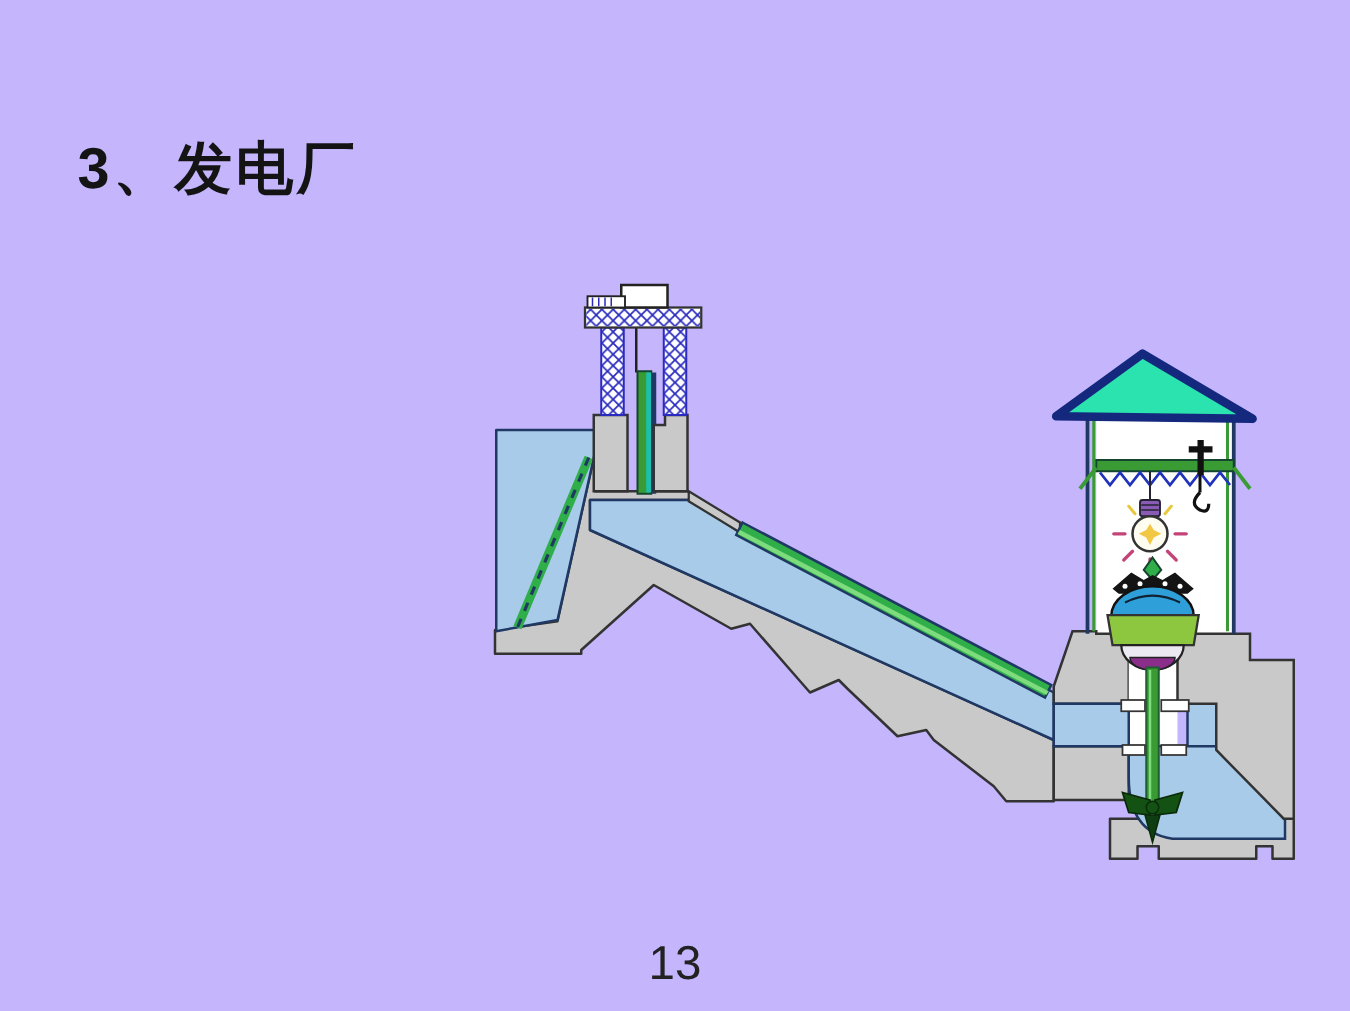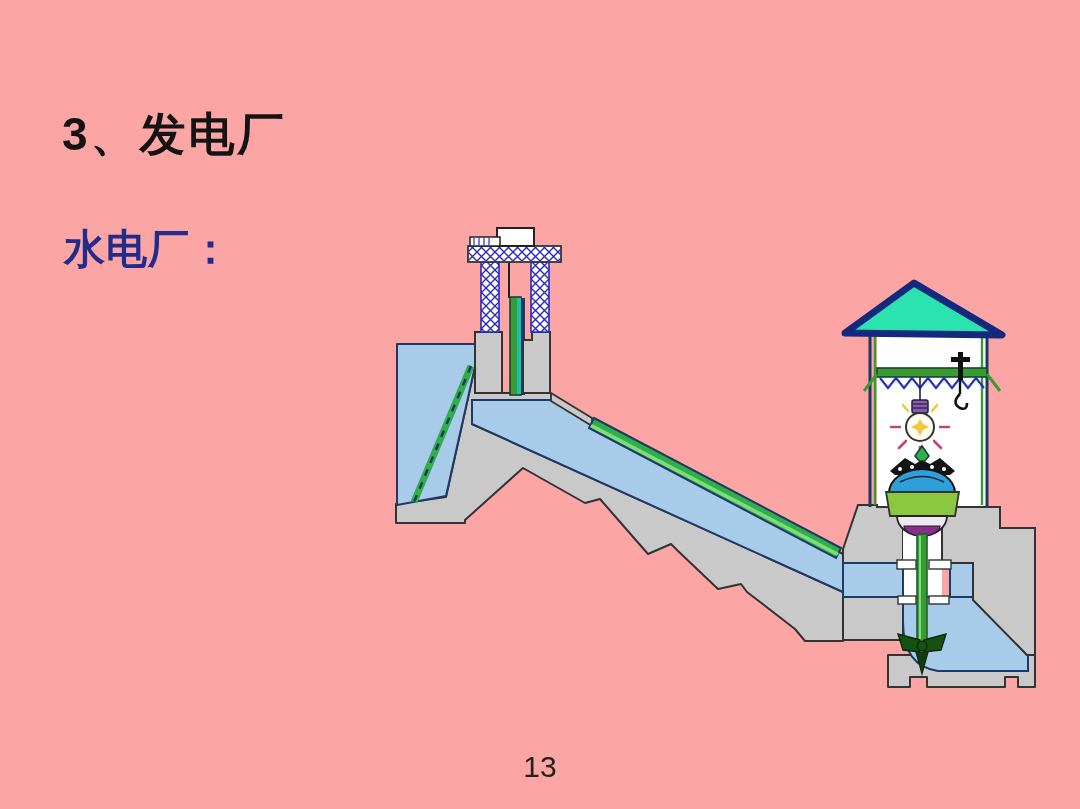--- a/index.html
+++ b/index.html
@@ -1,51 +1,50 @@
 <!DOCTYPE html>
 <html><head>
 <meta charset="utf-8">
 <style>
   html,body{margin:0;padding:0;background:#fff;}
   .slide{
     position:relative;
     width:1080px;height:809px;
-    background:#fca5a5;
+    background:#c4b5fd;
     overflow:hidden;
     font-family:"Liberation Sans","DejaVu Sans",sans-serif;
   }
   .title{
     position:absolute;left:62px;top:104px;
     font-size:46px;font-weight:800;color:#141414;
     letter-spacing:3px;margin:0;
   }
   .intro{position:absolute;left:64px;top:222px;width:348px;}
   .intro-heading{
     font-size:41px;font-weight:800;color:#222C8C;
     margin:0 0 8px 0;letter-spacing:1px;
   }
   .intro-body{
     font-size:37px;font-weight:500;color:#28308E;
     line-height:48px;white-space:pre-line;margin:0;
   }
   .diagram-wrap{position:absolute;left:378px;top:193px;width:684px;height:519px;}
   .page-number{
     position:absolute;left:0;top:750px;width:1080px;
-    text-align:center;font-size:30px;color:#222;
+    text-align:center;font-size:38px;color:#222;
   }
 </style>
 </head>
 <body>
 
 <div class="slide">
 
   <h1 class="title">3、发电厂</h1>
 
   <div class="intro">
-    <p class="intro-heading">水电厂：</p>
   </div>
 
   <div class="diagram-wrap">
     <svg width="684" height="519" viewBox="378 193 684 519" xmlns="http://www.w3.org/2000/svg">
       <defs>
         <pattern id="lat" width="9" height="9" patternUnits="userSpaceOnUse">
           <path d="M0,0 L9,9 M9,0 L0,9" stroke="#2A2ABF" stroke-width="1.4" fill="none"></path>
         </pattern>
       </defs>
 

